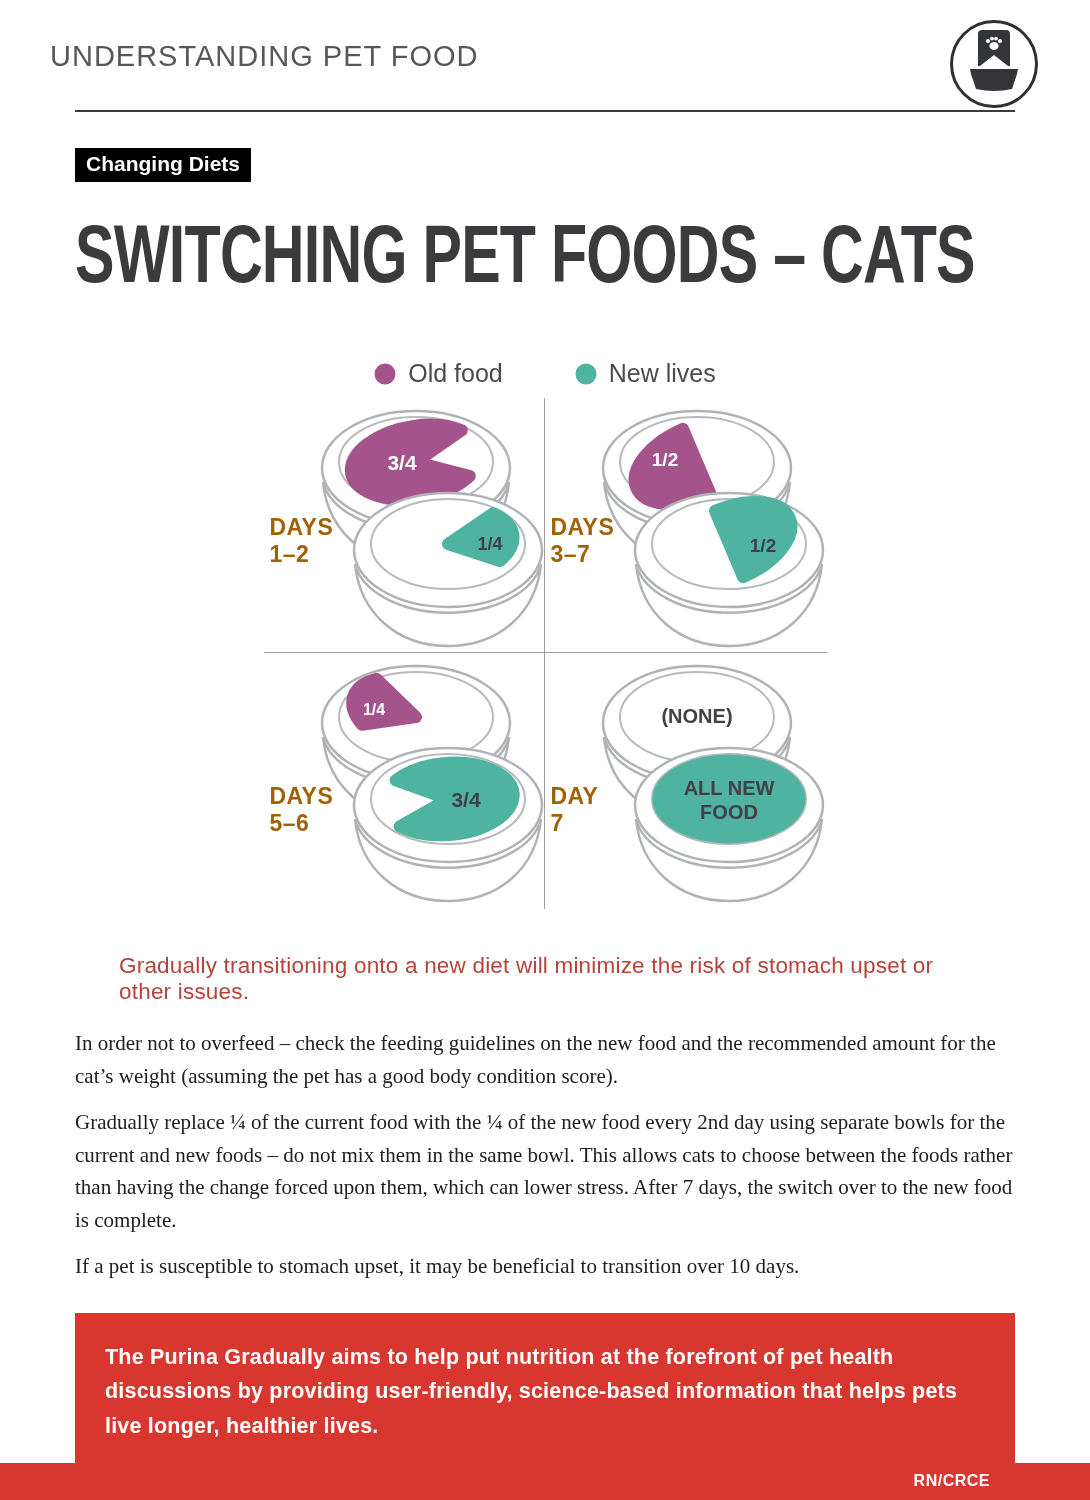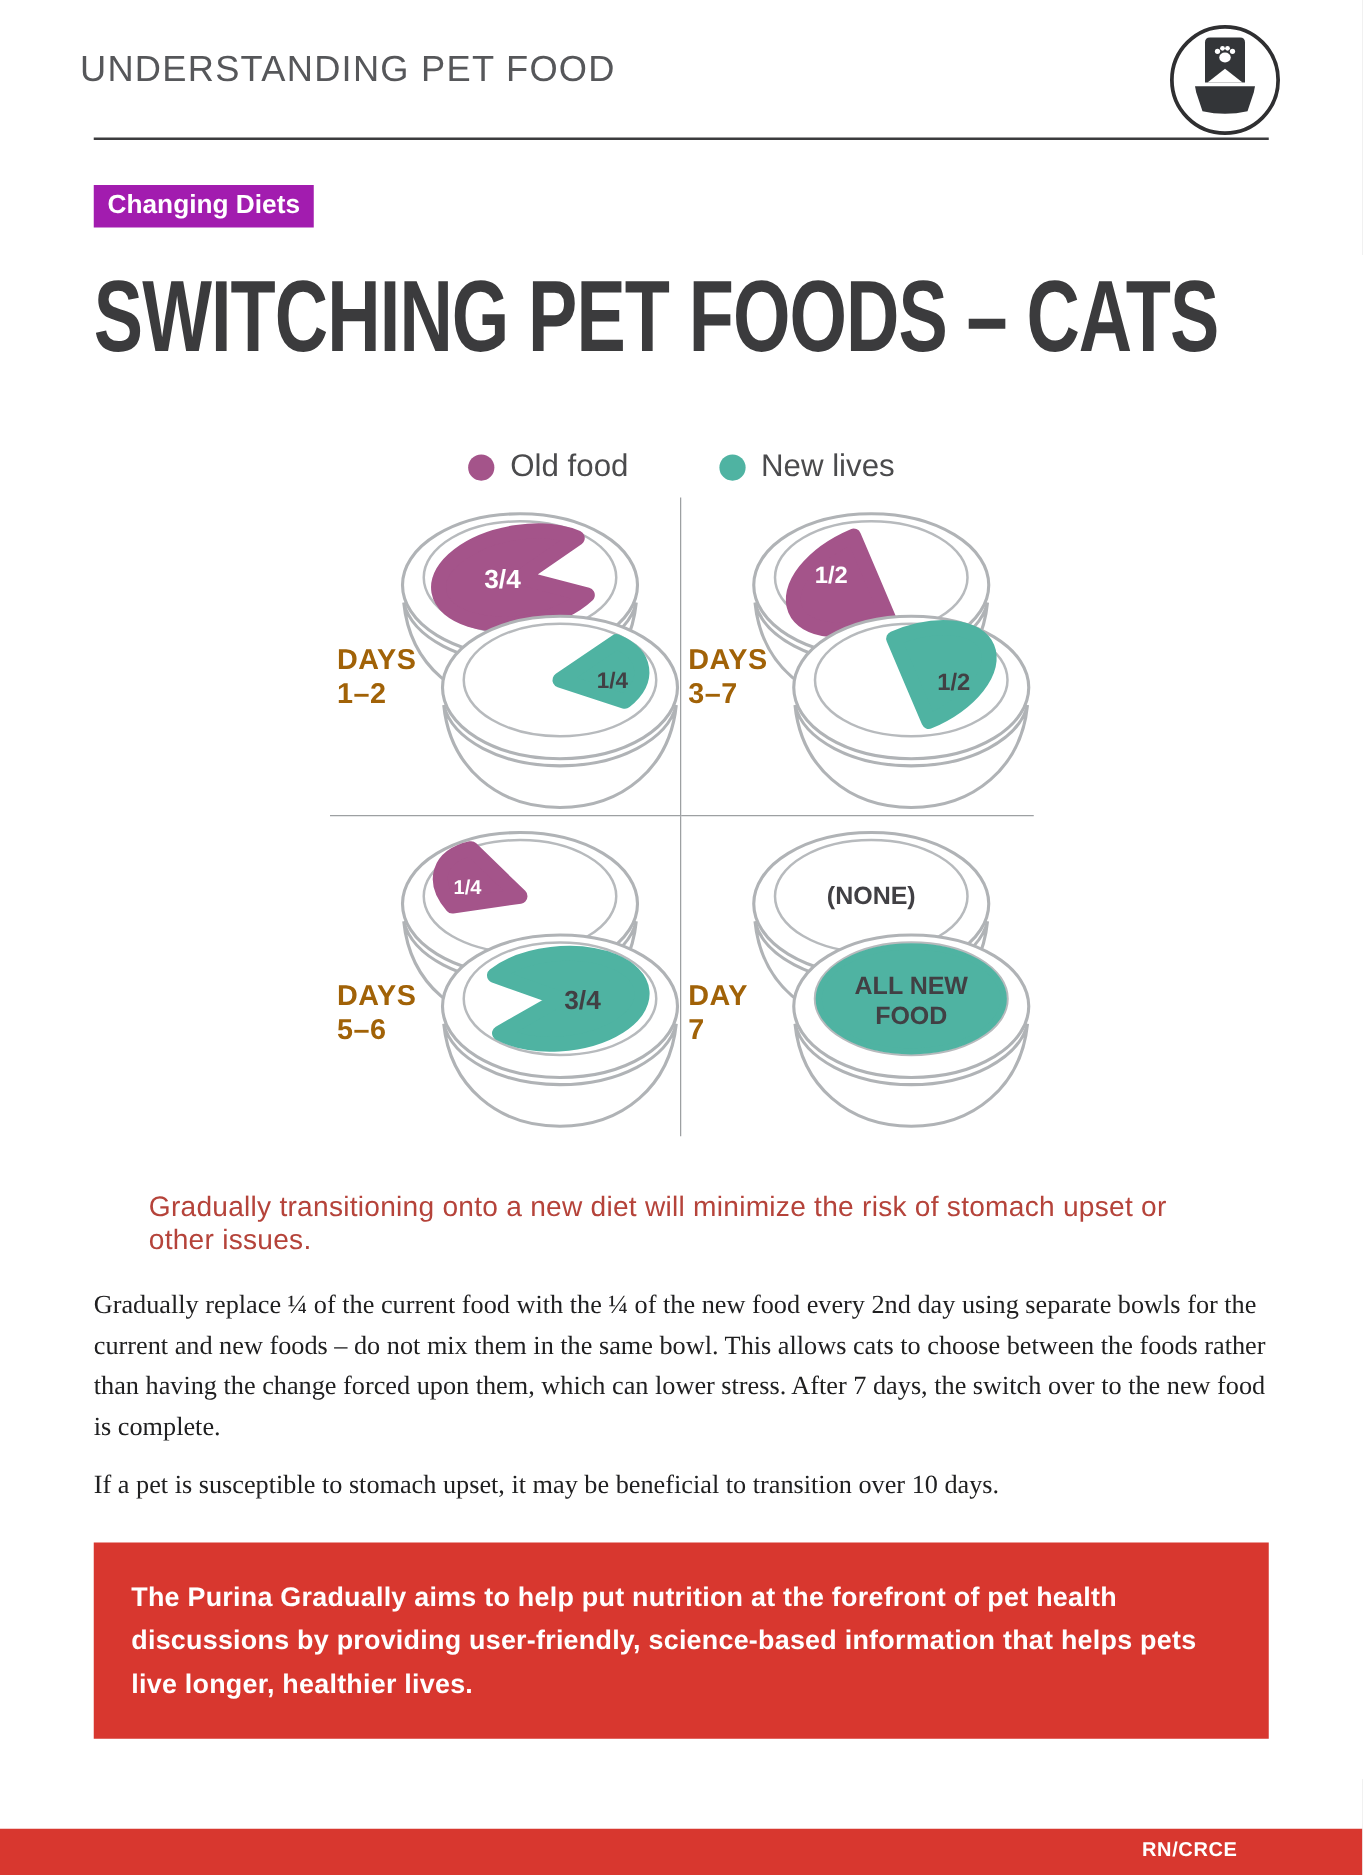--- a/index.html
+++ b/index.html
@@ -2,25 +2,25 @@
 <html><head>
 <meta charset="utf-8">
 <style>
   html,body{margin:0;padding:0;background:#e8e8e8;}
   .page{
     position:relative; width:1090px; height:1500px; margin:0 auto;
     background:#ffffff; overflow:hidden;
     font-family:"Liberation Sans", sans-serif;
   }
   
-  .header{display:flex; justify-content:space-between; align-items:flex-start; padding:18px 64px 0;}
+  .header{display:flex; justify-content:space-between; align-items:flex-start; padding:18px 50px 0;}
   .header-title{margin-top:22px; font-size:29px; font-weight:400; letter-spacing:1px; color:#56575a;}
   .header-rule{margin:0 75px; border:none; border-top:2.5px solid #3c3c3e; height:0;}
   
-  .badge{display:inline-block; margin:36px 0 0 75px; background:#a21caf; color:#fff;
+  .badge{display:inline-block; margin:36px 0 0 75px; background:#000000; color:#fff;
          font-size:21px; font-weight:bold; padding:4px 11px 6px;}
   
   .big-title{margin:26px 75px 0; font-size:81px; font-weight:bold; color:#3b3b3d;
              letter-spacing:-1px; white-space:nowrap; transform:scaleX(0.73); transform-origin:left center;}
   
   .legend{display:flex; justify-content:center; gap:72px; margin-top:58px; align-items:center;}
   .legend-item{display:flex; align-items:center; gap:12px; font-size:25px; color:#4b4b4d;}
   .dot-old{fill:#a4548a;} .dot-new{fill:#4fb3a2;}
   
   .diagram{width:563px; margin:10px auto 0; display:grid;
@@ -191,20 +191,21 @@
         </g>
       </svg>
     </div>
   </div>
 
   
   <div class="highlight">Gradually transitioning onto a new diet will minimize the risk of stomach upset or other issues.</div>
 
   
   <div class="bodycopy">
+    <p>In order not to overfeed – check the feeding guidelines on the new food and the recommended amount for the cat’s weight (assuming the pet has a good body condition score).</p>
     <p>Gradually replace ¼ of the current food with the ¼ of the new food every 2nd day using separate bowls for the current and new foods – do not mix them in the same bowl. This allows cats to choose between the foods rather than having the change forced upon them, which can lower stress. After 7 days, the switch over to the new food is complete.</p>
     <p>If a pet is susceptible to stomach upset, it may be beneficial to transition over 10 days.</p>
   </div>
 
   
   <div class="banner">The Purina Gradually aims to help put nutrition at the forefront of pet health discussions by providing user-friendly, science-based information that helps pets live longer, healthier lives.</div>
 
   
   
 

